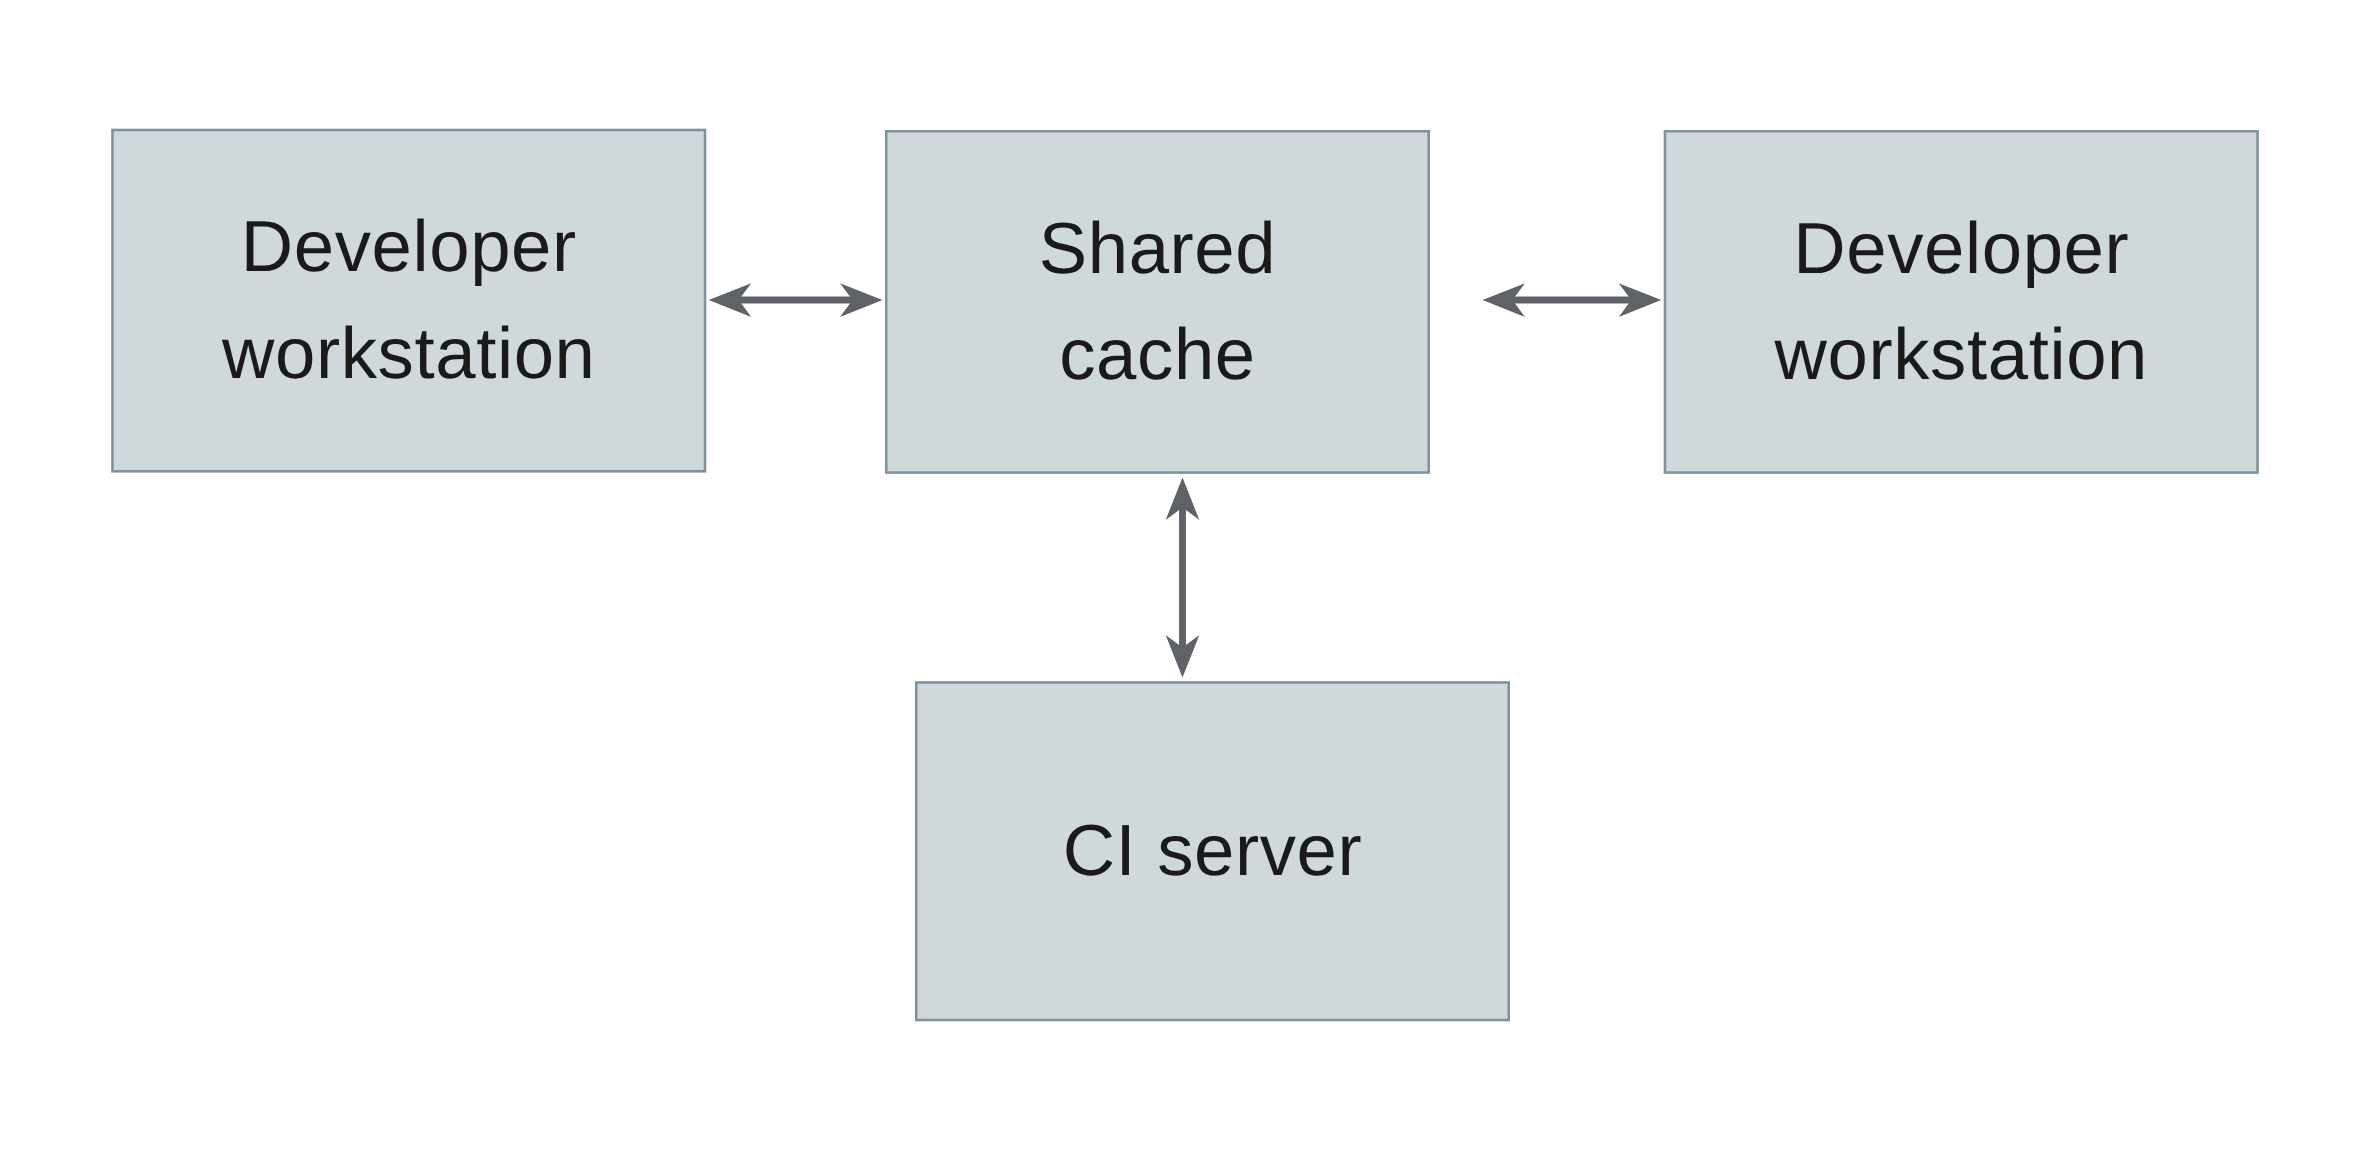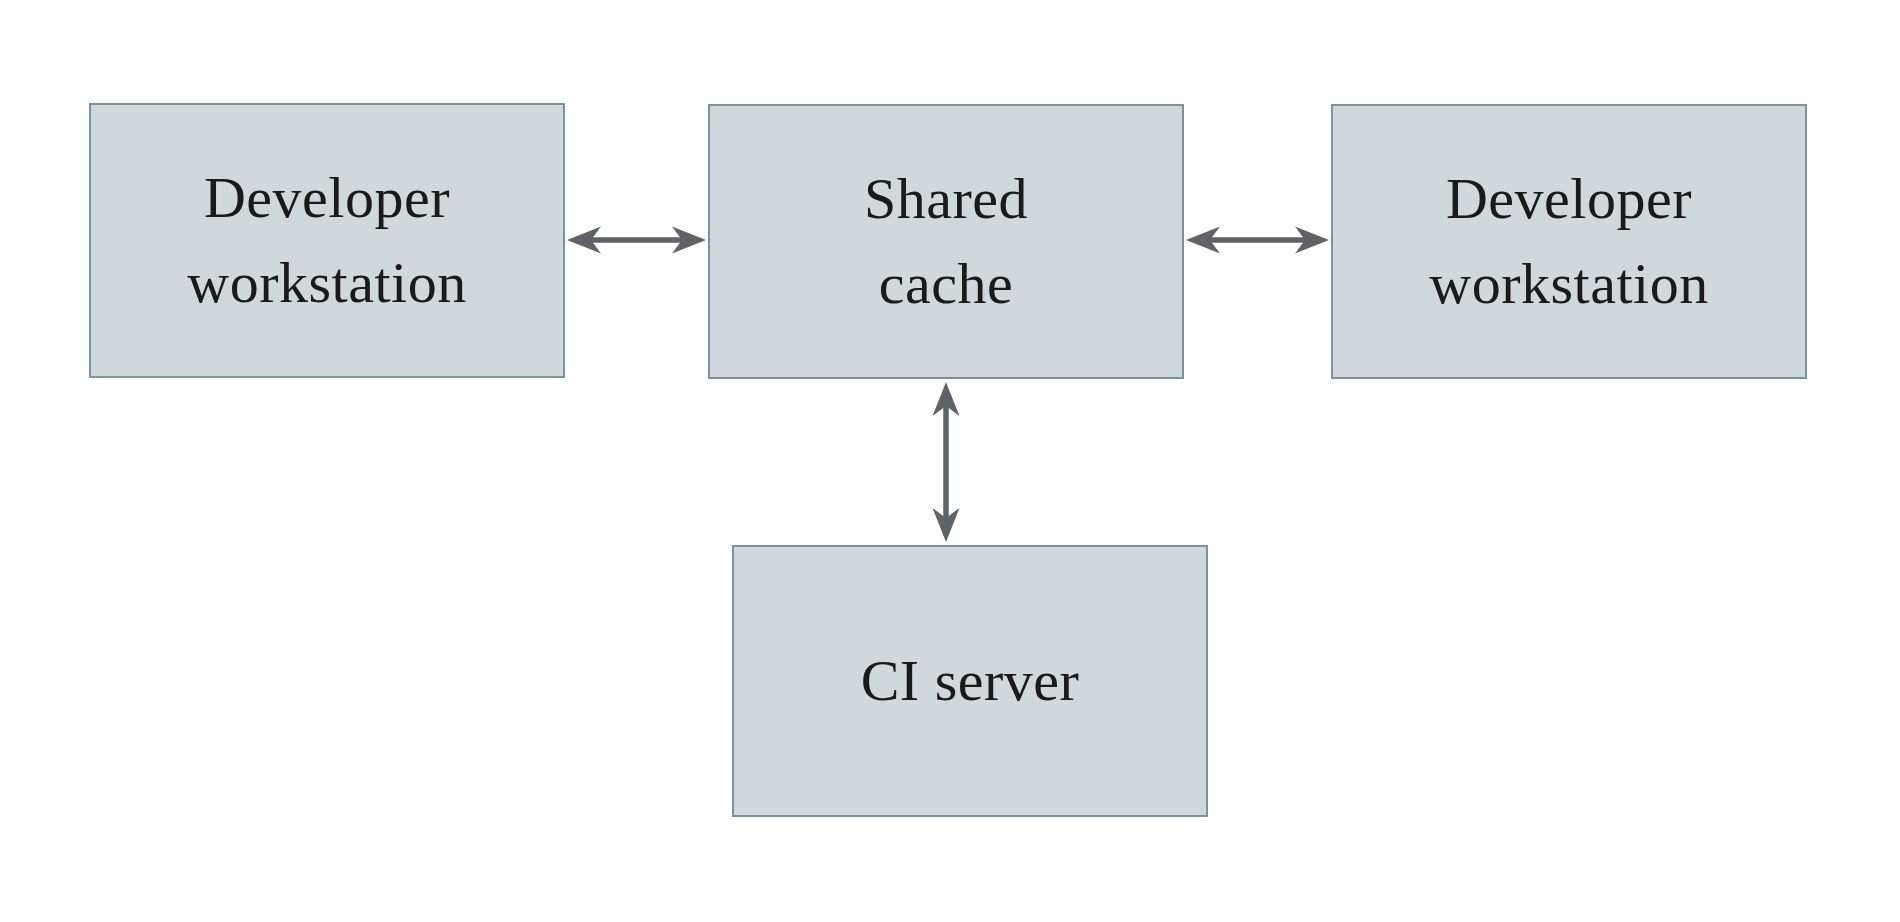--- a/index.html
+++ b/index.html
@@ -5,42 +5,42 @@
   html, body {
     margin: 0;
     padding: 0;
     background: #ffffff;
   }
   .canvas {
     position: relative;
     width: 1900px;
     height: 922px;
     background: var(--color-background, #ffffff);
-    font-family: Liberation Serif, serif;
+    font-family: Liberation Sans, sans-serif;
     overflow: hidden;
   }
   .node {
     position: absolute;
     box-sizing: border-box;
     background: var(--color-node-fill, #cfd8da);
     border: 2px solid var(--color-node-border, #7d929c);
     display: flex;
     align-items: center;
     justify-content: center;
   }
   .node-label {
     font-size: 58px;
     line-height: 1.45;
     color: var(--color-text, #1a1a1a);
     text-align: center;
     white-space: pre-line;
     letter-spacing: 0.5px;
   }
   #node-workstation-left  { left: 89px;  top: 103px; width: 476px; height: 275px; }
-  #node-shared-cache      { left: 708px; top: 104px; width: 476px; height: 275px; }
+  #node-shared-cache      { left: 708px; top: 104px; width: 436px; height: 275px; }
   #node-workstation-right { left: 1331px; top: 104px; width: 476px; height: 275px; }
   #node-ci-server         { left: 708px; top: 545px; width: 476px; height: 272px; margin-left: 24px; }
 
   .arrows-layer {
     position: absolute;
     left: 0;
     top: 0;
     width: 1900px;
     height: 922px;
     pointer-events: none;

